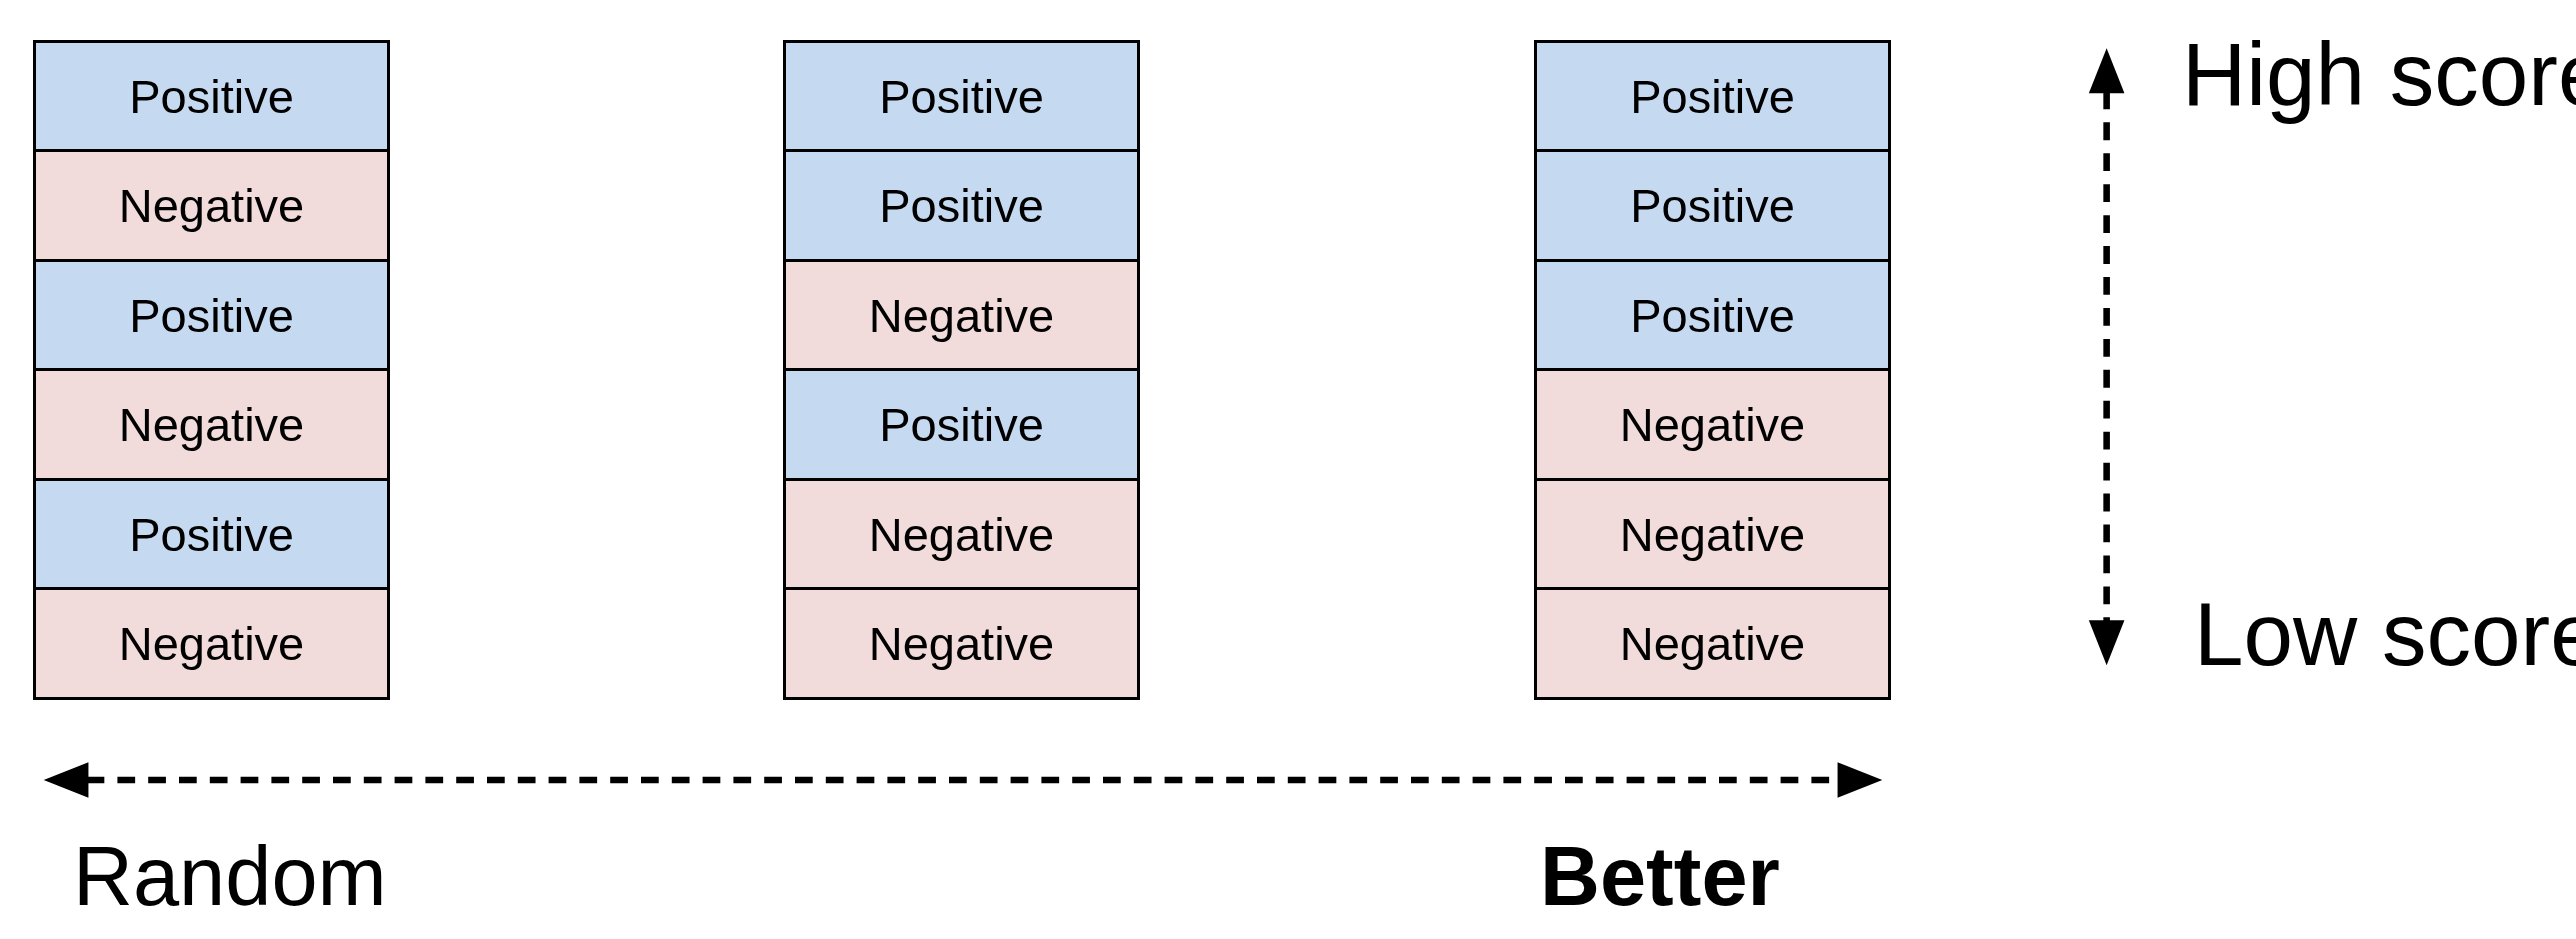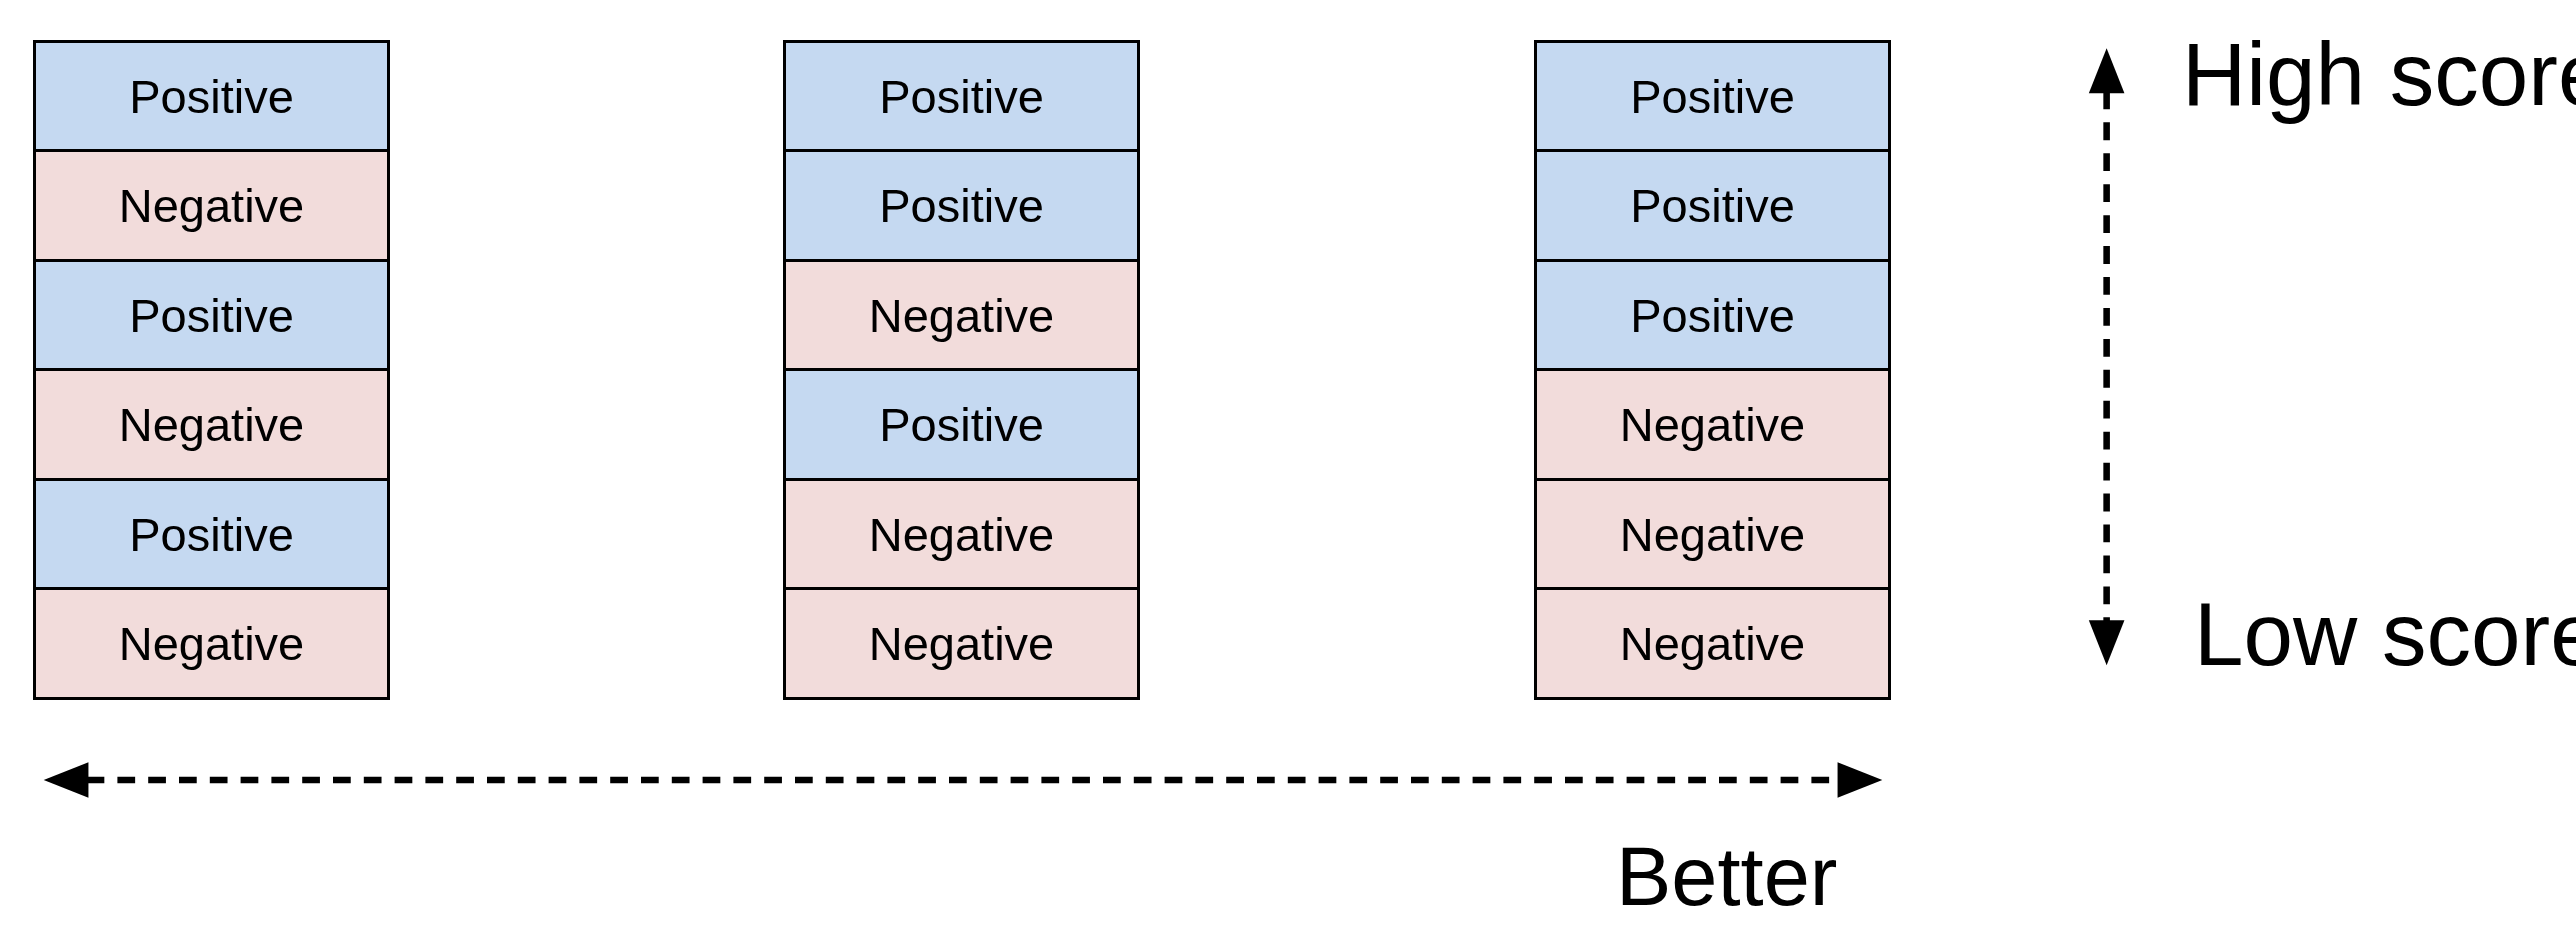--- a/index.html
+++ b/index.html
@@ -34,21 +34,21 @@
   .box.neg { background: var(--neg, #F2DCDB); justify-content: center; }
   svg.arrow { position: absolute; }
   .label {
     position: absolute;
     line-height: 1;
     white-space: nowrap;
   }
   .hs  { left: 2182px; top: 30px;  font-size: 89px; }
   .ls  { left: 2194px; top: 590px; font-size: 89px; }
   .rnd { left: 73px;   top: 835px; font-size: 83px; }
-  .btr { left: 1616px; top: 835px; font-size: 83px; }
+  .btr { left: 1540px; top: 835px; font-size: 83px; font-weight: bold; }
 </style>
 </head>
 <body>
 
 <div class="canvas">
 
   <div class="col" style="left:33px">
       <div class="box pos">
         <span>Positive</span>
       </div>
@@ -117,16 +117,17 @@
 
   <div class="label hs">High score</div>
   <div class="label ls">Low score</div>
 
   <svg class="arrow" style="left:28px; top:752px;" width="1870" height="56" viewBox="0 0 1990 60">
     <line x1="56" y1="30" x2="1934" y2="30" stroke="#000" stroke-width="7" stroke-dasharray="19 14"></line>
     <polygon points="10,30 58,11 58,49" fill="#000"></polygon>
     <polygon points="1980,30 1932,11 1932,49" fill="#000"></polygon>
   </svg>
 
+  <div class="label rnd">Random</div>
   <div class="label btr">Better</div>
 
 </div>
 
 
 </body></html>

